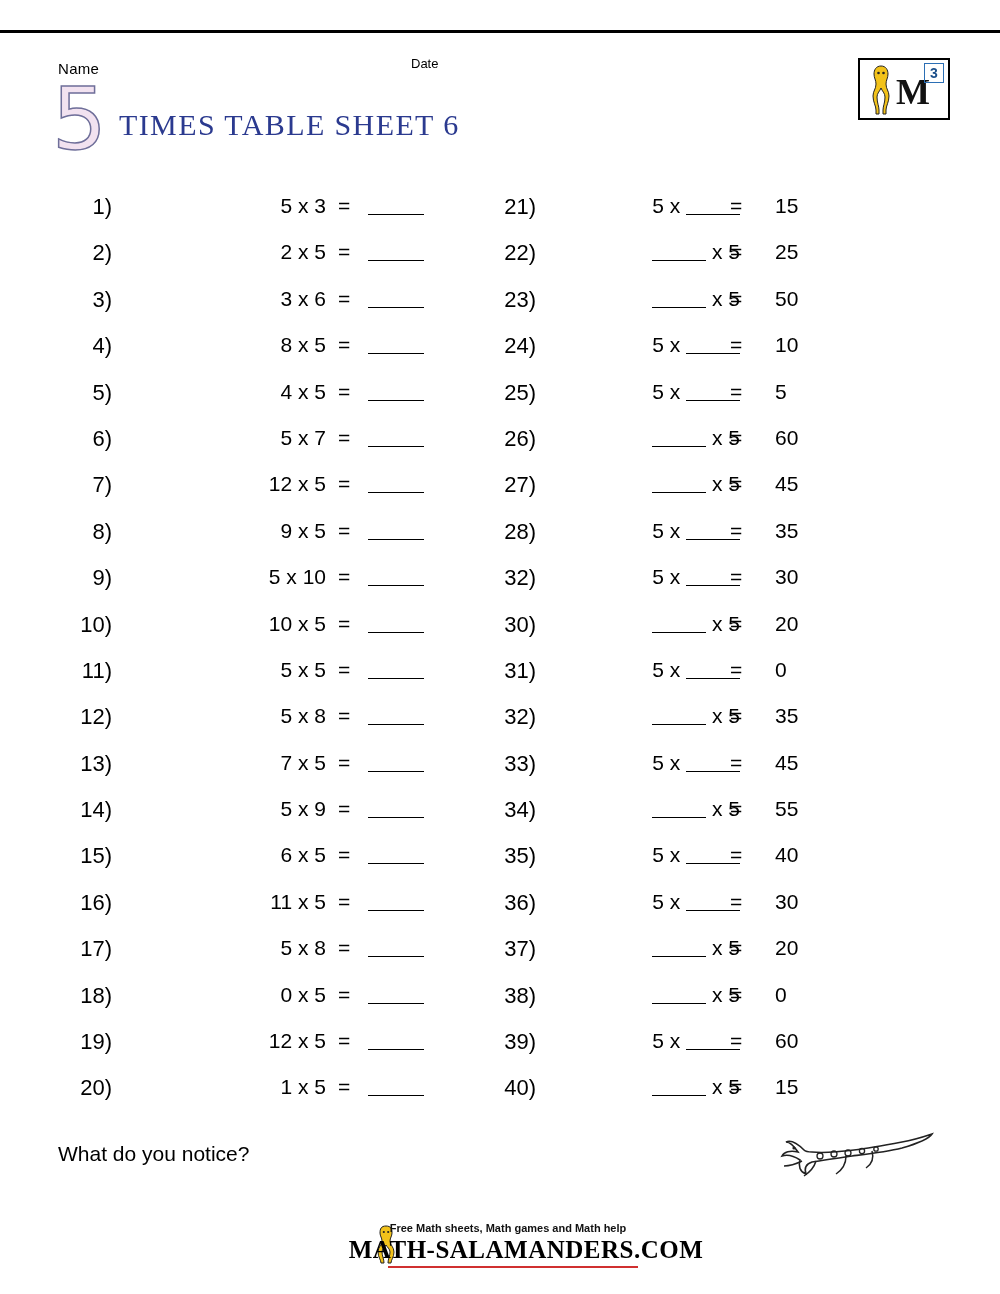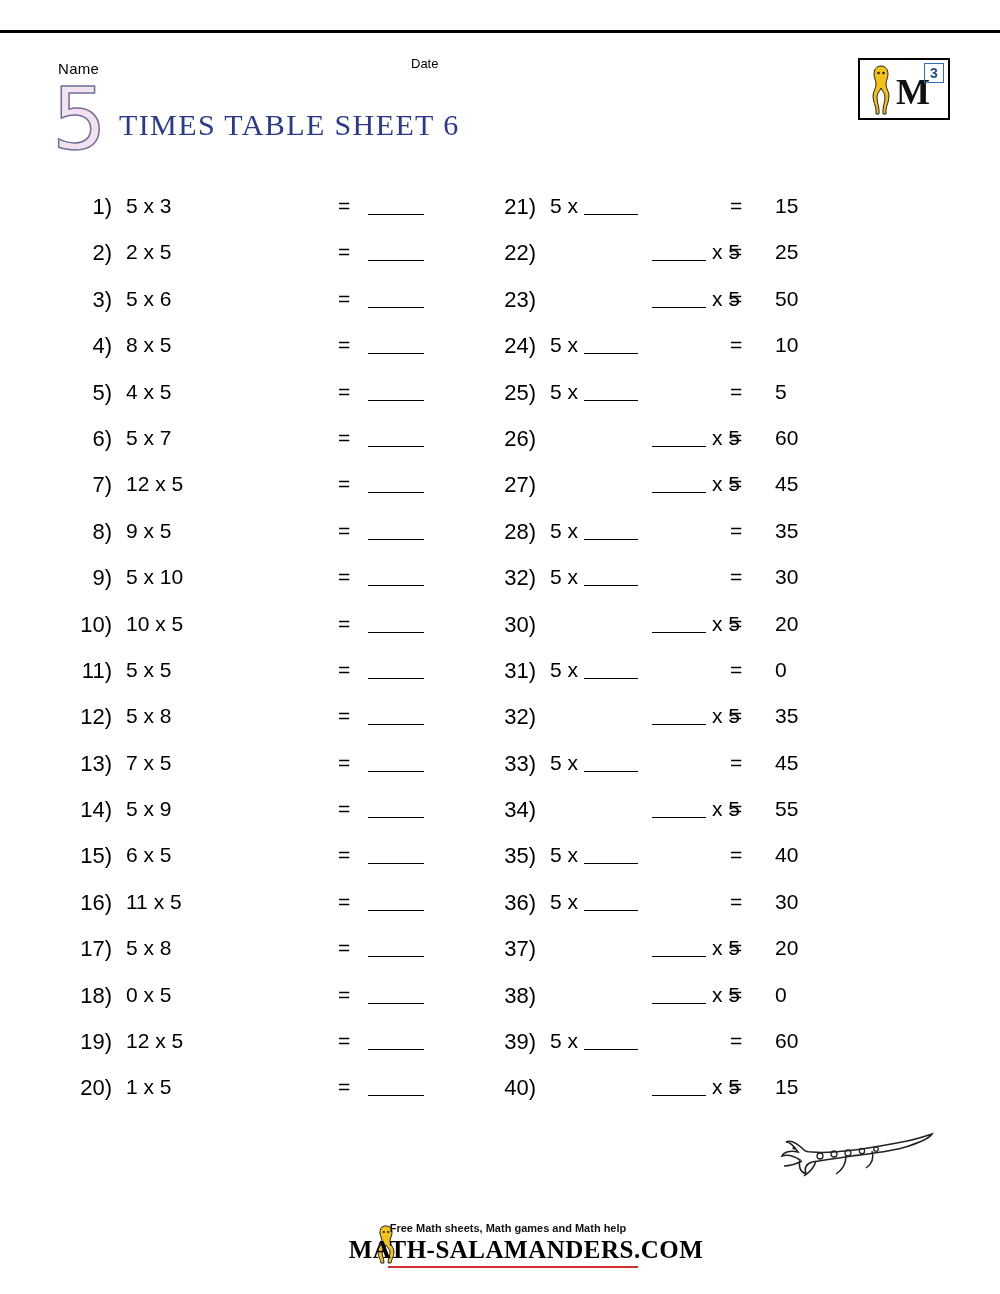--- a/index.html
+++ b/index.html
@@ -130,25 +130,26 @@
   }
   .qexpr {
     position: absolute;
     top: 8px;
     font-size: 21px;
     white-space: pre;
   }
   .col-left .qexpr {
     left: 70px;
     width: 200px;
+    text-align: right;
   }
   .col-right .qexpr {
     left: 70px;
     width: 190px;
-    text-align: left;
+    text-align: right;
   }
   .qeq {
     position: absolute;
     top: 8px;
     font-size: 21px;
   }
   .col-left .qeq { left: 282px; }
   .col-right .qeq { left: 250px; }
 
   .qans {
@@ -272,21 +273,21 @@
         <span class="qans"><span class="blank"></span></span>
       </div>
       <div class="qrow">
         <span class="qnum">2)</span>
         <span class="qexpr">2 x 5</span>
         <span class="qeq">=</span>
         <span class="qans"><span class="blank"></span></span>
       </div>
       <div class="qrow">
         <span class="qnum">3)</span>
-        <span class="qexpr">5 x 6</span>
+        <span class="qexpr">3 x 6</span>
         <span class="qeq">=</span>
         <span class="qans"><span class="blank"></span></span>
       </div>
       <div class="qrow">
         <span class="qnum">4)</span>
         <span class="qexpr">8 x 5</span>
         <span class="qeq">=</span>
         <span class="qans"><span class="blank"></span></span>
       </div>
       <div class="qrow">
@@ -503,20 +504,21 @@
       </div>
       <div class="qrow">
         <span class="qnum">40)</span>
         <span class="qexpr" style="text-align: right; width: 190px;"><span class="blank-sm"></span> x 5</span>
         <span class="qeq">=</span>
         <span class="qans">15</span>
       </div>
     </div>
 
   <div class="footer-q">
+    <div>What do you notice?</div>
   </div>
 
   <svg class="lizard" viewBox="0 0 160 82">
     <path d="M28 30 C20 22 14 20 10 22 C14 22 18 26 22 32 C14 30 8 32 6 36 C12 34 18 36 24 40
              C22 46 24 52 30 54 C28 48 30 44 36 42 C48 40 62 38 76 36 C92 34 110 32 126 28
              C140 24 152 20 156 14 C150 16 138 20 126 22 C110 25 94 28 78 30 C62 32 46 33 36 32
              C34 32 30 32 28 30 Z" fill="#ffffff" stroke="#222" stroke-width="1.6"></path>
     <circle cx="18" cy="28" r="1.6" fill="#222"></circle>
     <circle cx="44" cy="36" r="3" fill="none" stroke="#222" stroke-width="1.3"></circle>
     <circle cx="58" cy="34" r="3" fill="none" stroke="#222" stroke-width="1.3"></circle>

